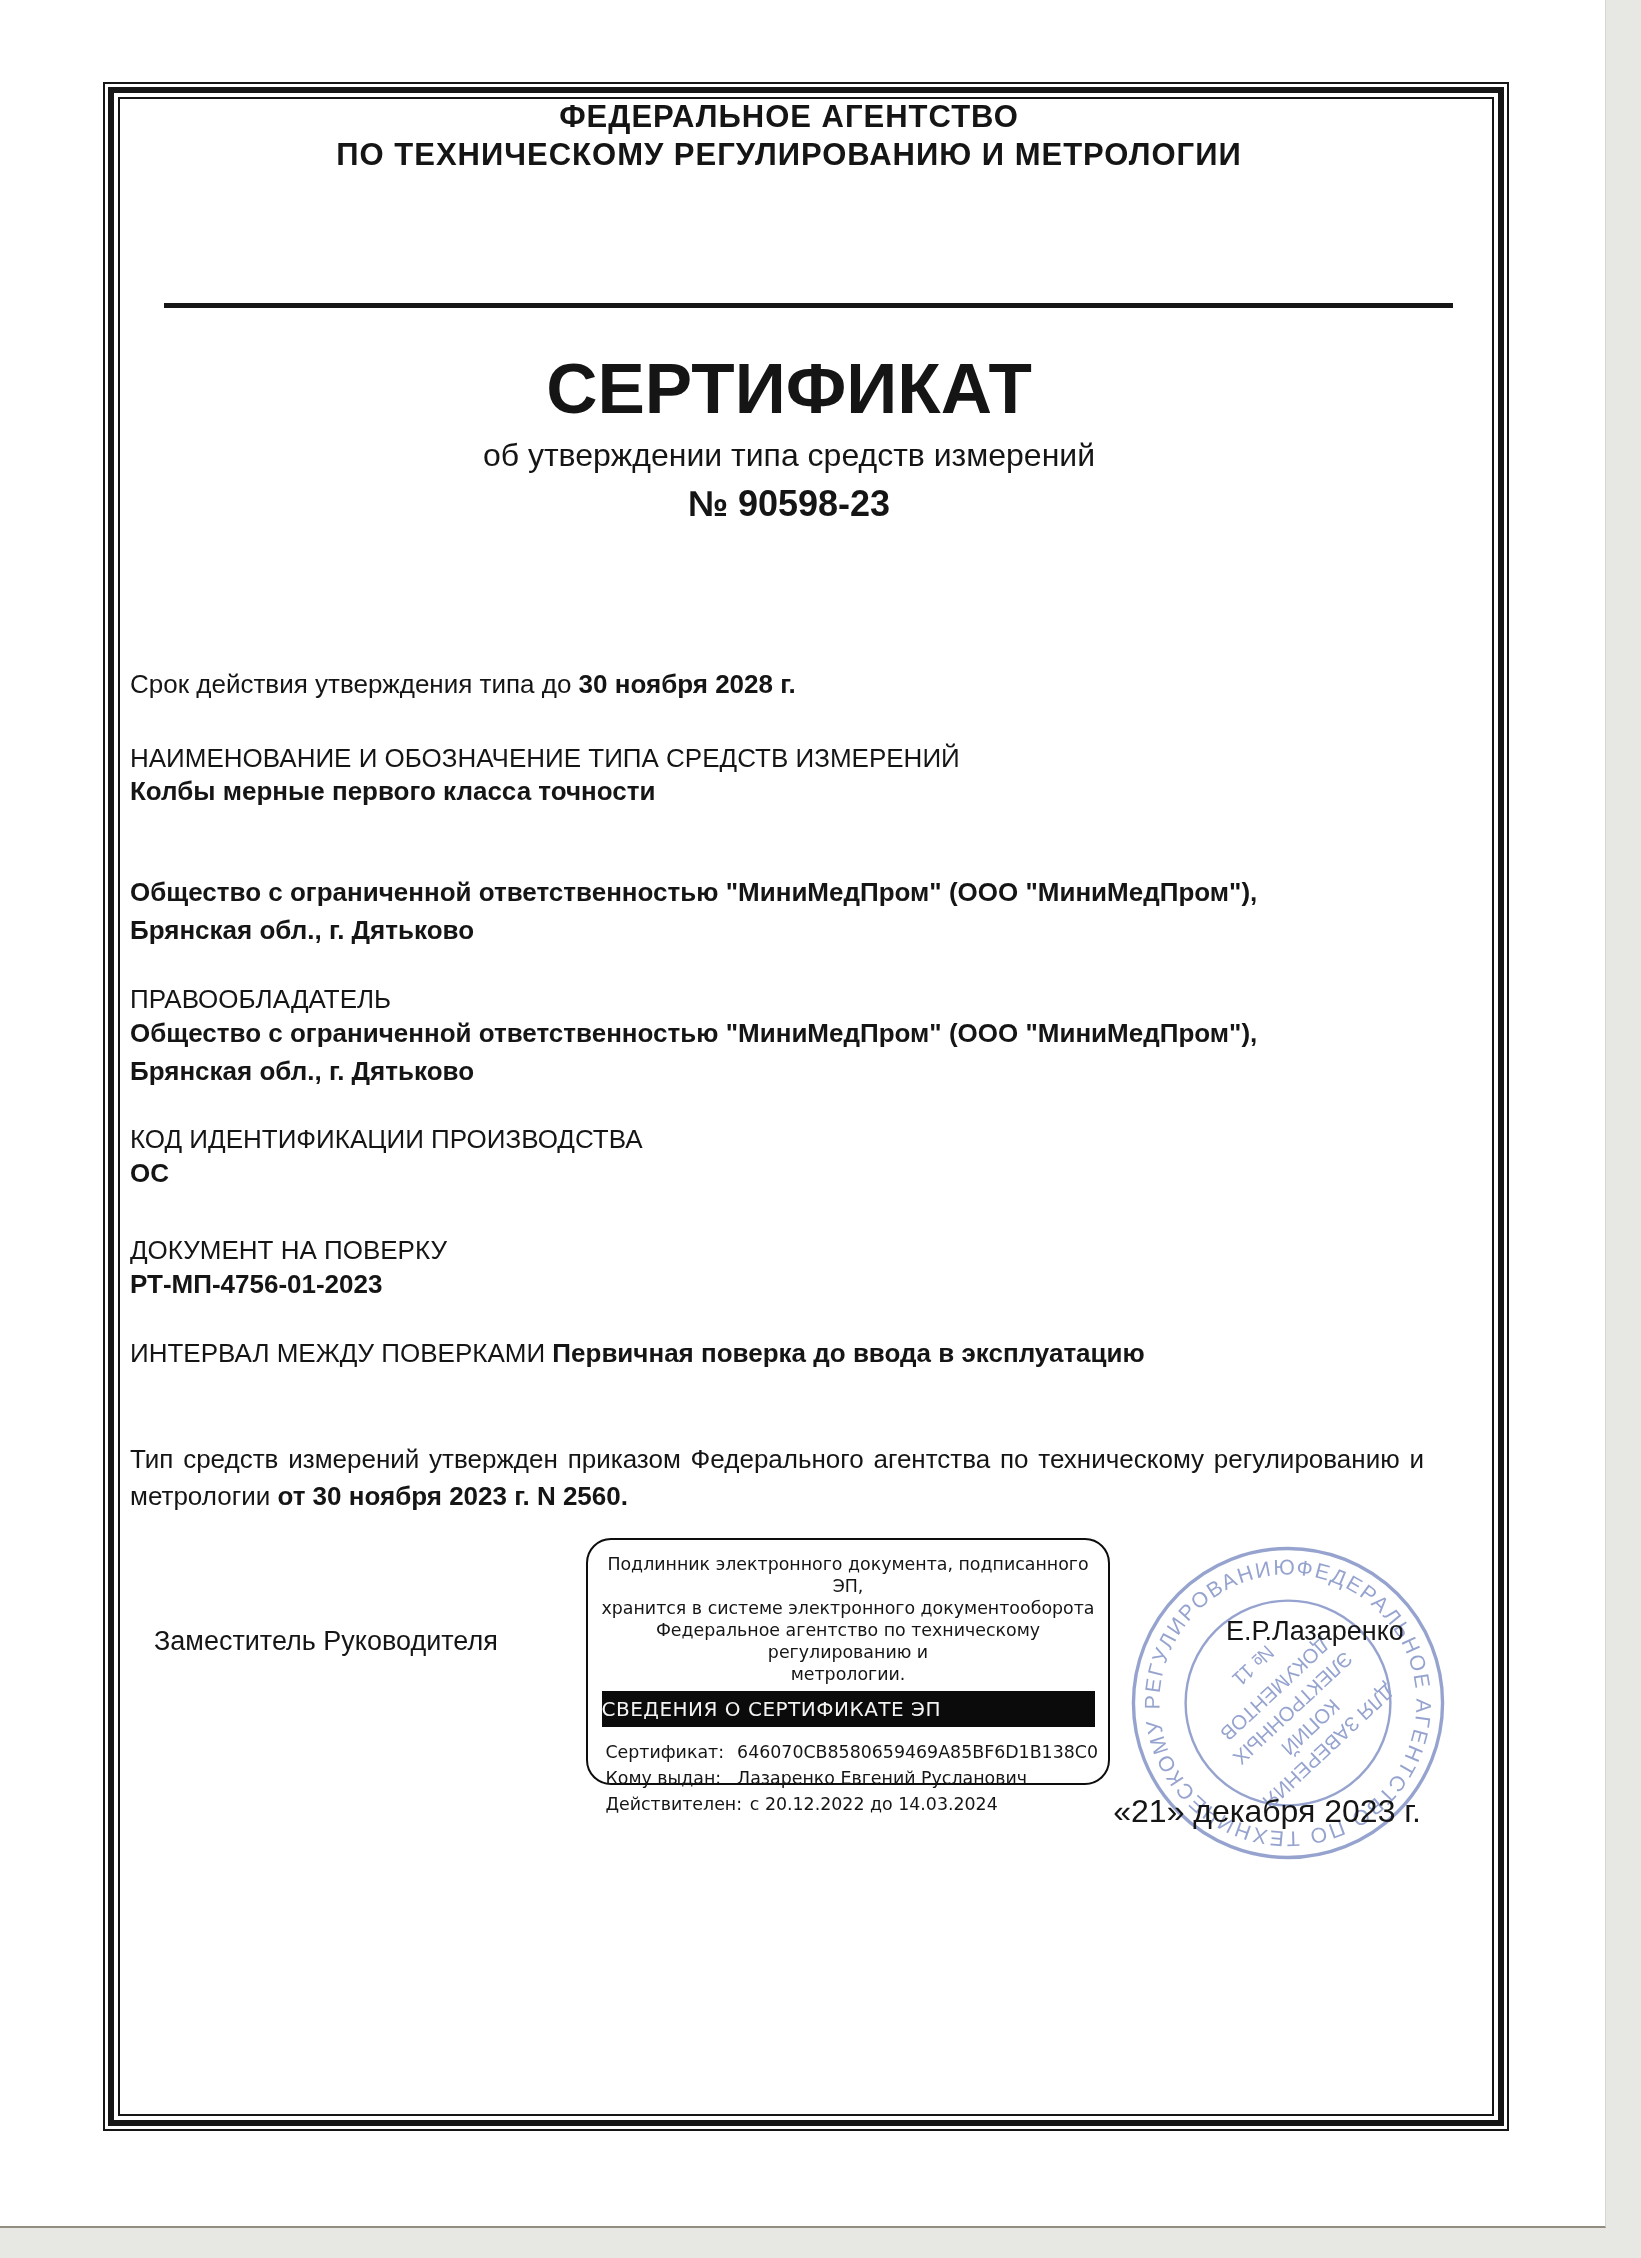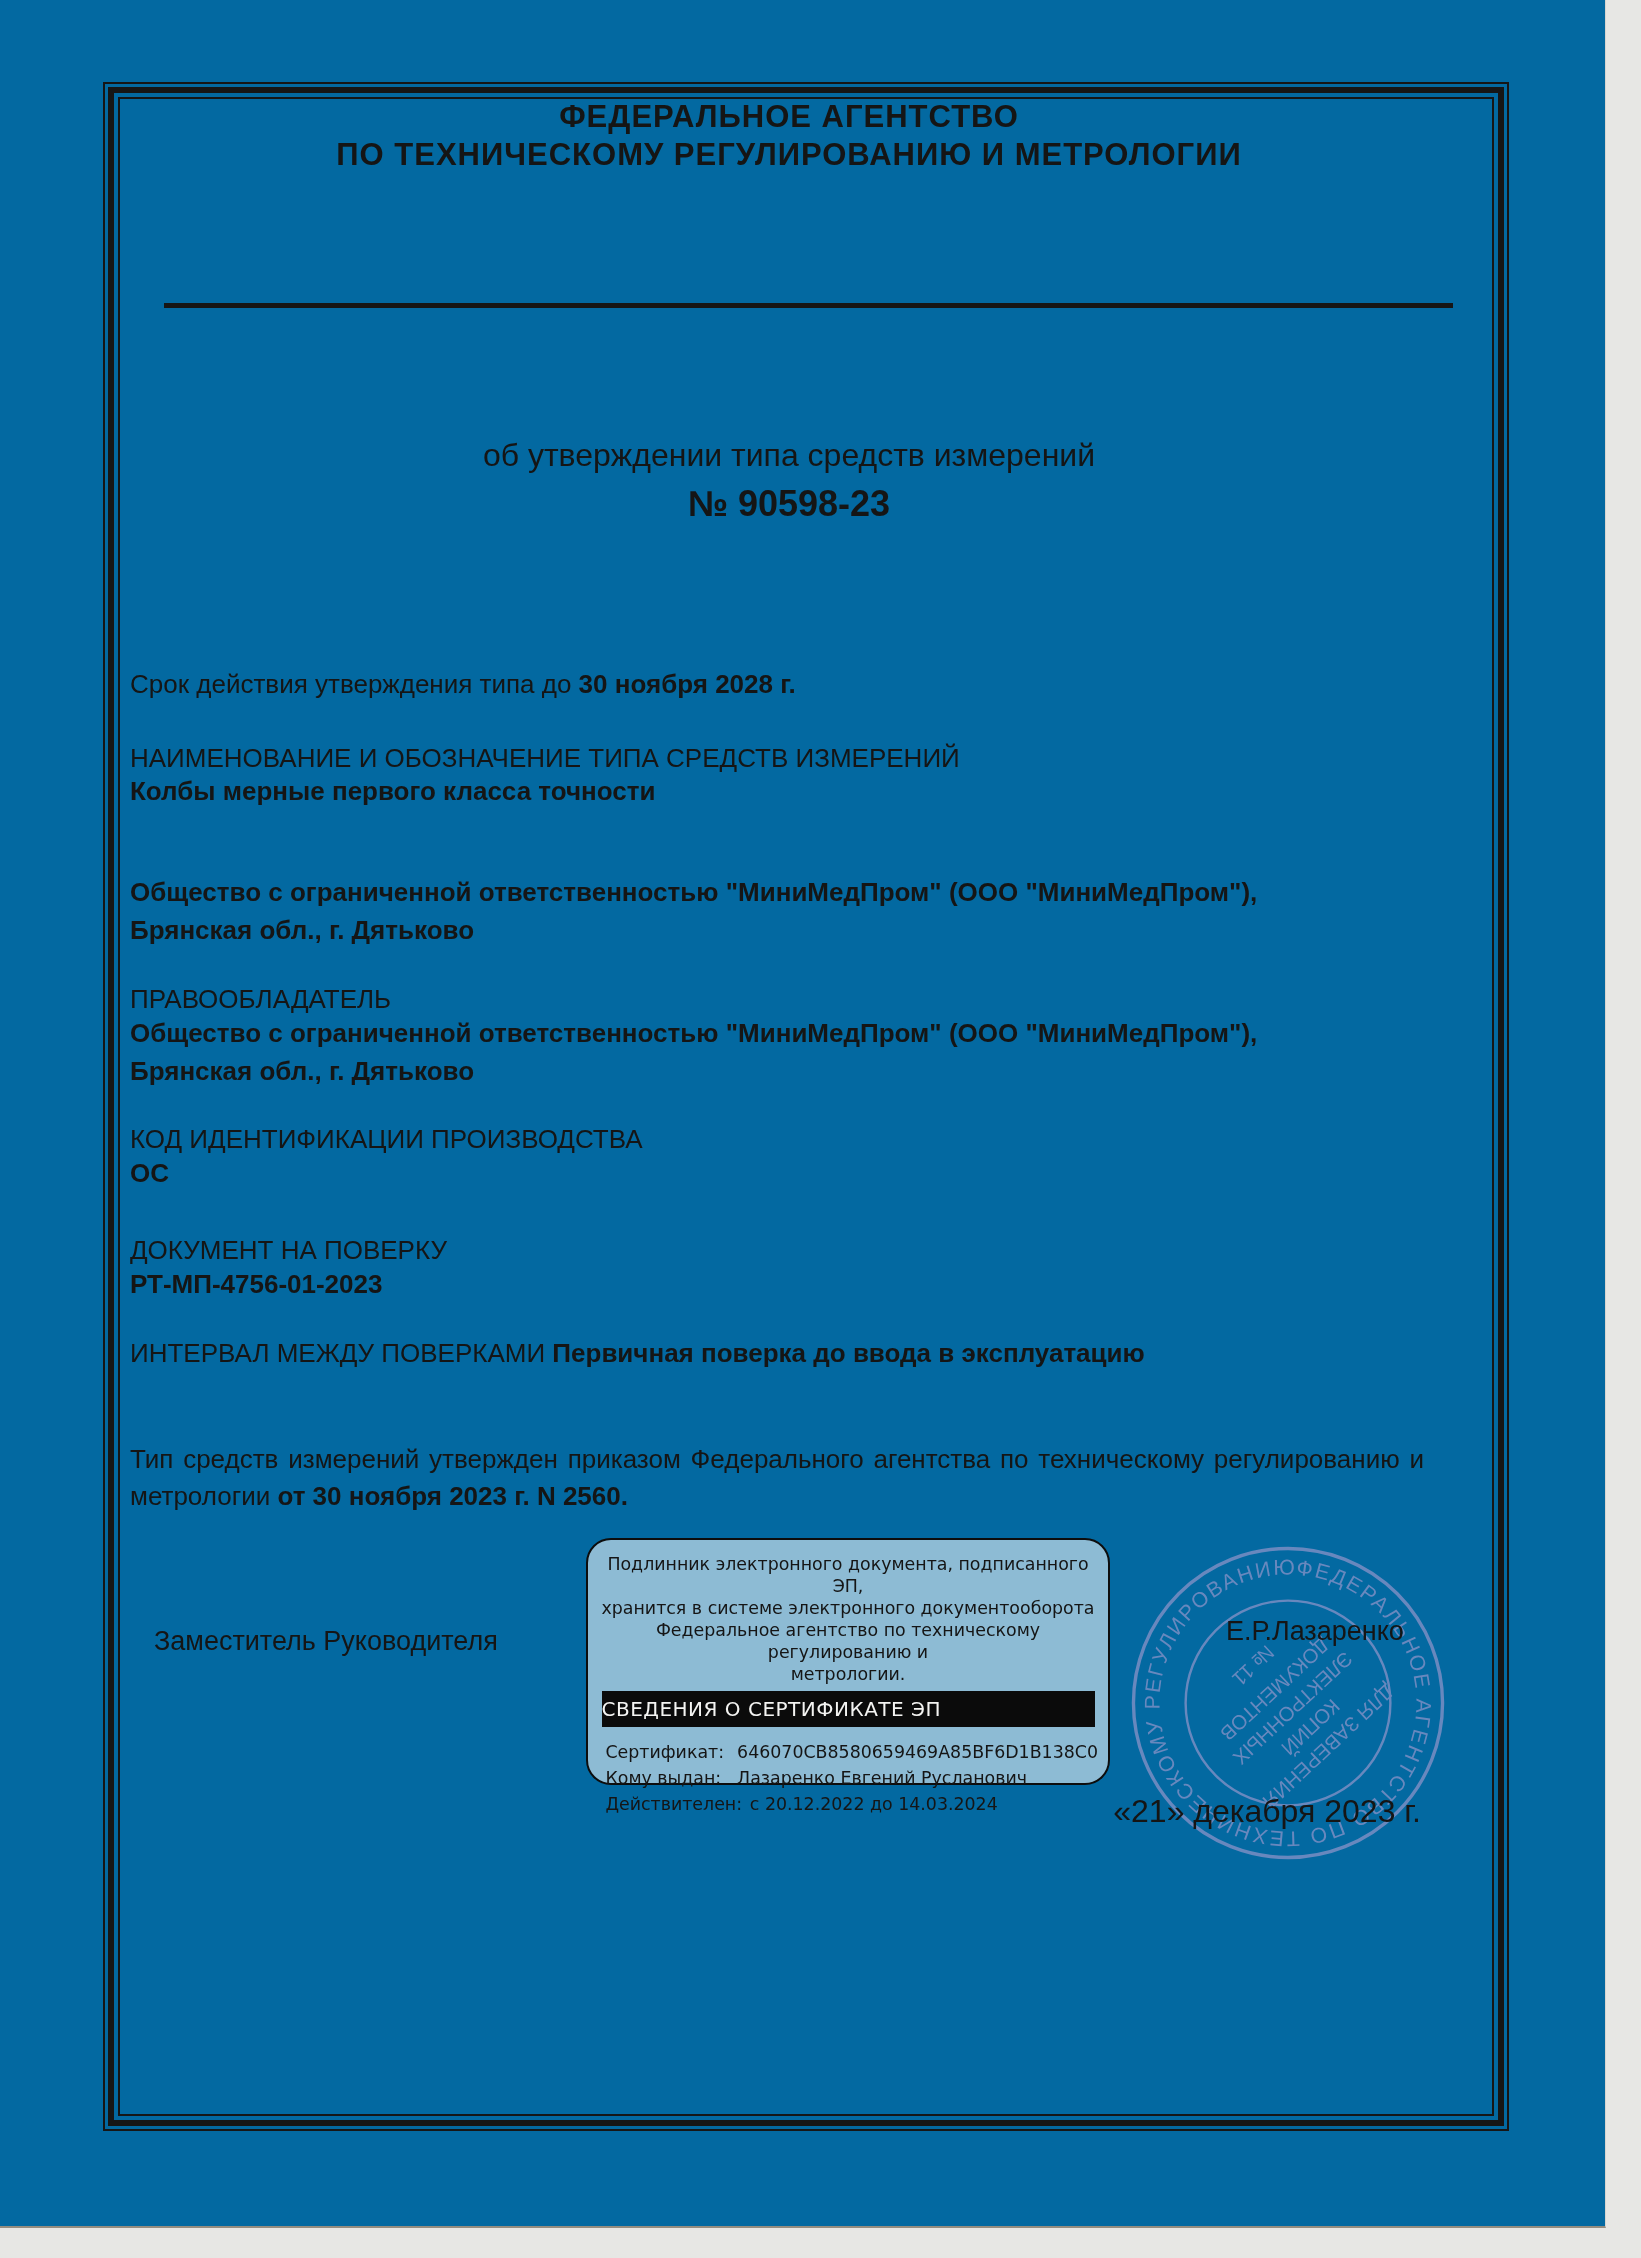--- a/index.html
+++ b/index.html
@@ -5,21 +5,21 @@
   html,body{margin:0;padding:0;}
   body{
     width:1641px;height:2258px;position:relative;
     background:#e7e7e4;
     font-family:"Liberation Sans",sans-serif;
     color:#151515;
     -webkit-font-smoothing:antialiased;
   }
   .paper{
     position:absolute;left:0;top:0;width:1605px;height:2226px;
-    background:#0369a1;
+    background:#ffffff;
     border-right:1.9px solid #d7d5d0;
     border-bottom:2.9px solid #938d80;
   }
   
   .frame{position:absolute;left:103px;top:82px;width:1406px;height:2049px;
     border:2.9px solid #161616;padding:2.9px;box-sizing:border-box;}
   .frame-mid{width:100%;height:100%;border:6.8px solid #161616;padding:3.9px;box-sizing:border-box;}
   .frame-inner{width:100%;height:100%;border:2.9px solid #161616;box-sizing:border-box;}
 
   .centercol{position:absolute;left:130px;width:1318px;text-align:center;}
@@ -63,20 +63,21 @@
     </div>
   </div>
 
   <div class="centercol header-block">
     <div>ФЕДЕРАЛЬНОЕ АГЕНТСТВО</div>
     <div>ПО ТЕХНИЧЕСКОМУ РЕГУЛИРОВАНИЮ И МЕТРОЛОГИИ</div>
   </div>
 
   <div class="rule"></div>
 
+  <div class="centercol doc-title">СЕРТИФИКАТ</div>
   <div class="centercol doc-subtitle">об утверждении типа средств измерений</div>
   <div class="centercol doc-number">№ 90598-23</div>
 
   <div class="line" style="top:668px">
     <span class="lbl">Срок действия утверждения типа до </span><span class="val">30 ноября 2028 г.</span>
   </div>
 
   <div class="line lbl" style="top:742px">НАИМЕНОВАНИЕ И ОБОЗНАЧЕНИЕ ТИПА СРЕДСТВ ИЗМЕРЕНИЙ</div>
   <div class="line val" style="top:775px">Колбы мерные первого класса точности</div>
 

